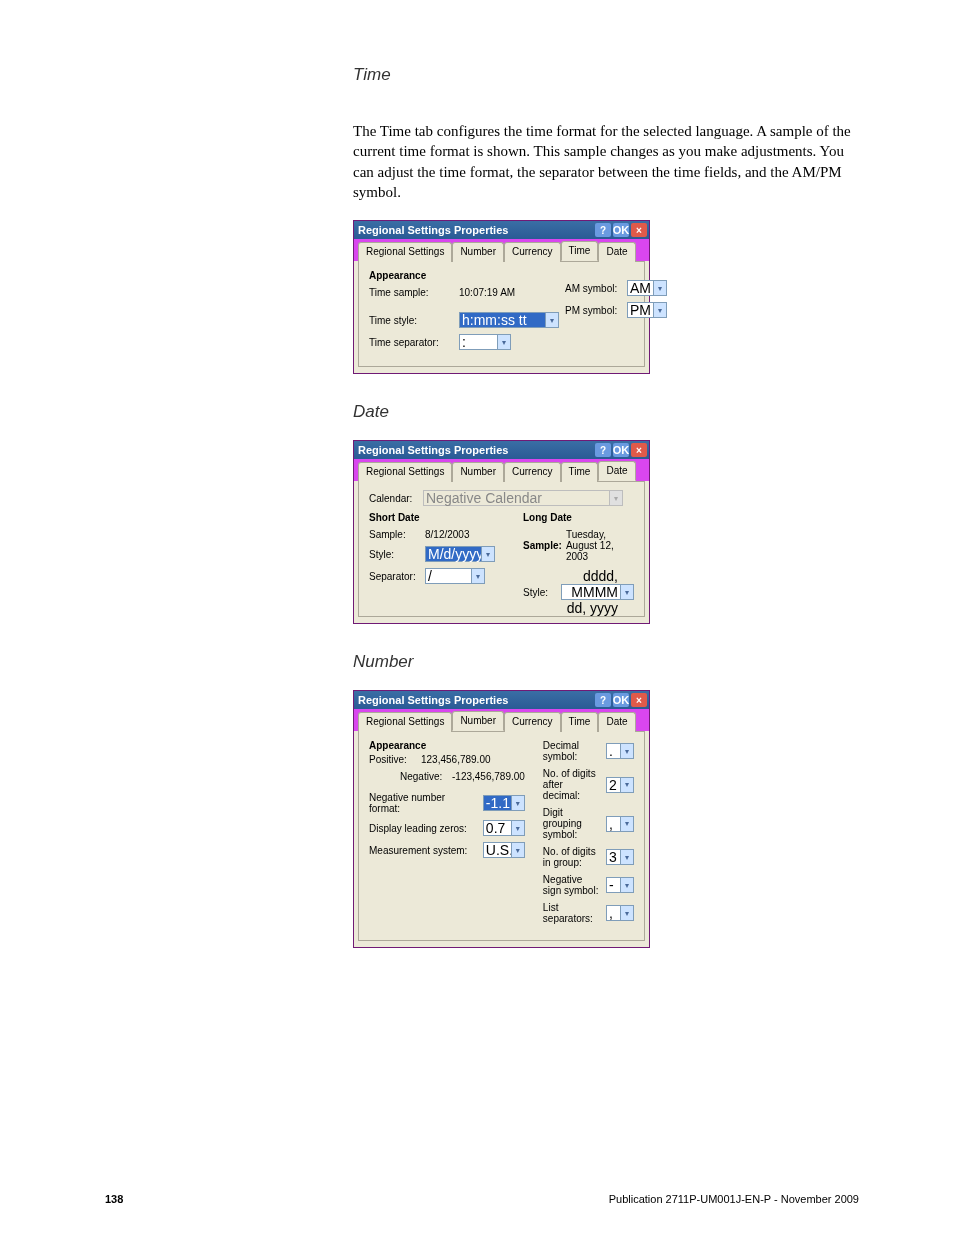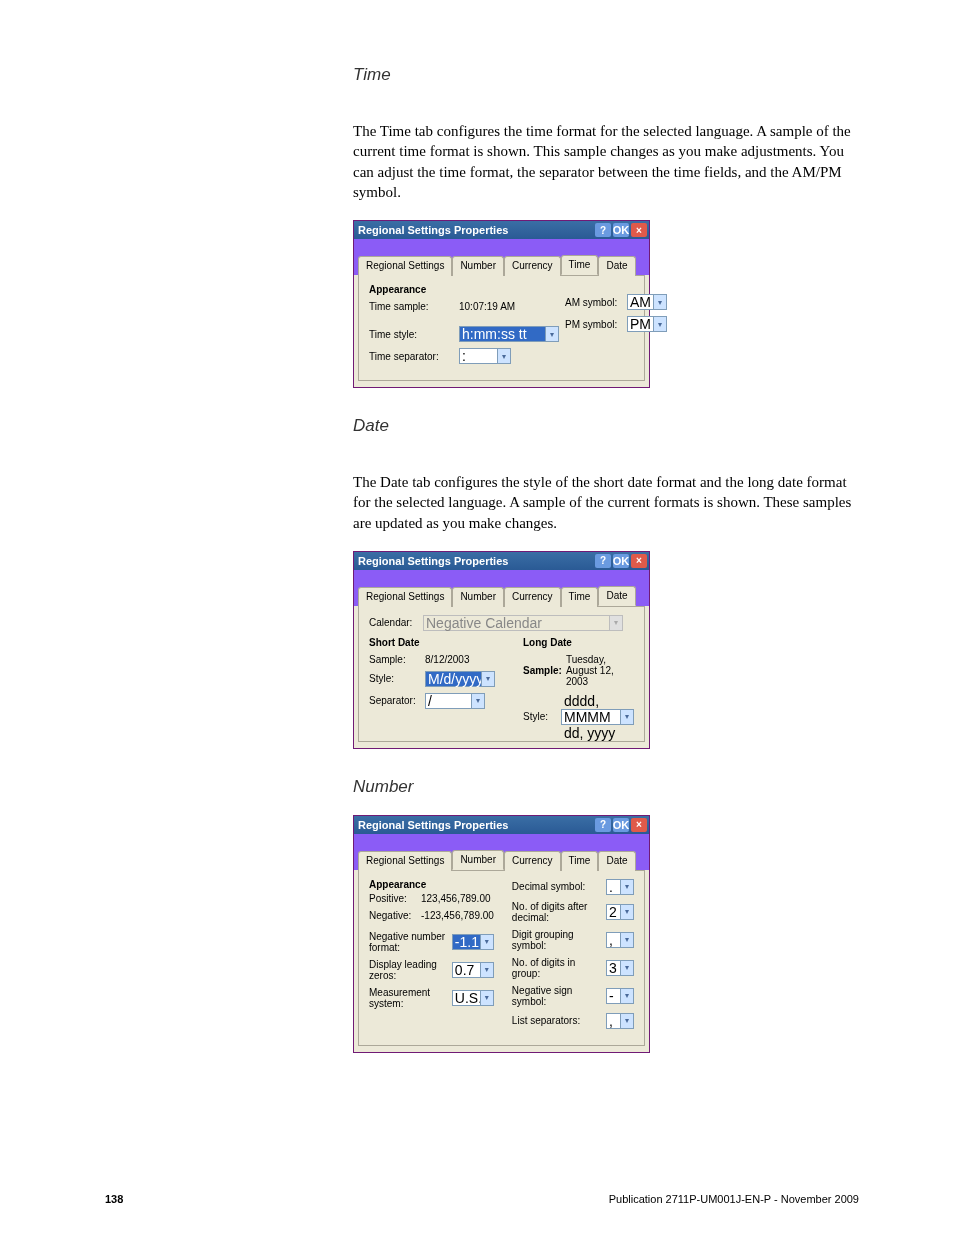--- a/index.html
+++ b/index.html
@@ -68,22 +68,22 @@
     display: inline-flex; align-items: center; justify-content: center;
     margin-left: 2px;
     font-family: Arial, sans-serif;
     border-radius: 2px;
   }
   .dlg-help { background: #6a9ae0; color:#fff; font-weight:bold; font-size:10px;}
   .dlg-ok   { background: #6a9ae0; color:#fff; font-weight:bold; font-size:11px;}
   .dlg-close{ background: #e05a4a; color:#fff; font-weight:bold; font-size:10px;}
   .tabs-row {
     display: flex;
-    padding: 16px 4px 0 4px;
-    background: #8b5cf6;
+    padding: 2px 4px 0 4px;
+    background: #d946ef;
   }
   .tab {
     padding: 3px 7px;
     font-size: 10px;
     border: 1px solid #aca899;
     border-bottom: none;
     background: #ece9d8;
     margin-right: 0px;
     border-top-left-radius: 3px;
     border-top-right-radius: 3px;
@@ -212,21 +212,20 @@
             <span class="combo" style="flex:1;">
               <span class="field-input" style="flex:1;">PM</span>
               <span class="combo-btn">▾</span>
             </span>
           </div>
         </div>
       </div>
     </div>
 
     <div class="section-heading">Date</div>
-    <div class="body-text">The Date tab configures the style of the short date format and the long date format for the selected language. A sample of the current formats is shown. These samples are updated as you make changes.</div>
 
     <div class="dialog">
       <div class="dlg-titlebar">
         <span class="title-text">Regional Settings Properties</span>
         <span class="dlg-btn dlg-help">?</span>
         <span class="dlg-btn dlg-ok">OK</span>
         <span class="dlg-btn dlg-close">×</span>
       </div>
       <div class="tabs-row">
         <div class="tab">Regional Settings</div>
@@ -267,21 +266,21 @@
           </div>
           <div style="flex:1;">
             <div class="lbl bold">Long Date</div>
             <div class="row" style="margin-top:6px;">
               <span class="lbl bold" style="width:44px;">Sample:</span>
               <span class="lbl">Tuesday, August 12, 2003</span>
             </div>
             <div class="row" style="margin-top:22px;">
               <span class="lbl" style="width:34px;">Style:</span>
               <span class="combo" style="flex:1;">
-                <span class="field-input" style="flex:1;">dddd, MMMM dd, yyyy</span>
+                <span class="field-input" style="flex:1;text-align:right;">dddd, MMMM dd, yyyy</span>
                 <span class="combo-btn">▾</span>
               </span>
             </div>
           </div>
         </div>
       </div>
     </div>
 
     <div class="section-heading">Number</div>
 
@@ -300,21 +299,21 @@
         <div class="tab">Date</div>
       </div>
       <div class="tab-body num-body">
         <div class="num-left">
           <div class="lbl bold">Appearance</div>
           <div class="row" style="margin-top:3px;">
             <span class="lbl" style="width:48px;">Positive:</span>
             <span class="lbl">123,456,789.00</span>
           </div>
           <div class="row" style="margin-bottom:10px;">
-            <span class="lbl" style="width:48px;">Negative:</span>
+            <span class="lbl" style="width:48px;margin-left:31px;">Negative:</span>
             <span class="lbl">-123,456,789.00</span>
           </div>
           <div class="row">
             <span class="lbl" style="flex:1;">Negative number format:</span>
             <span class="combo">
               <span class="field-input sel" style="width:28px;">-1.1</span>
               <span class="combo-btn">▾</span>
             </span>
           </div>
           <div class="row">

